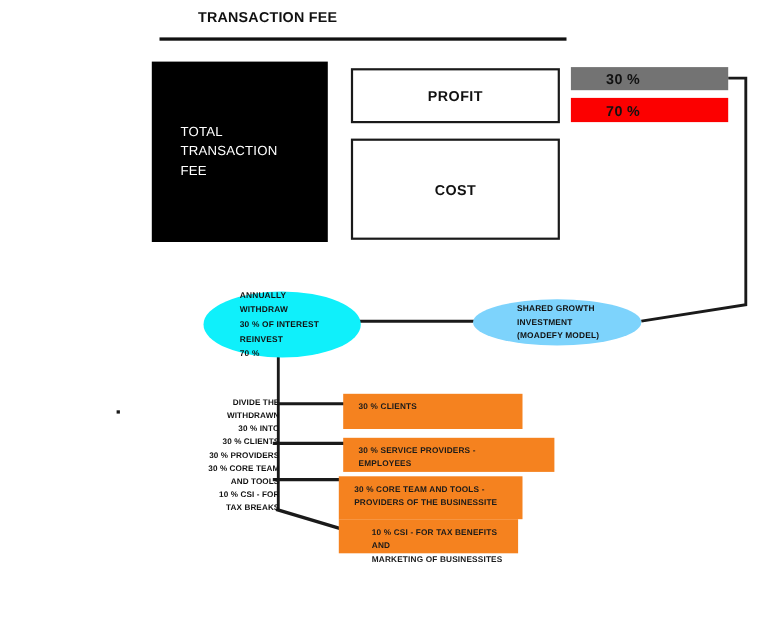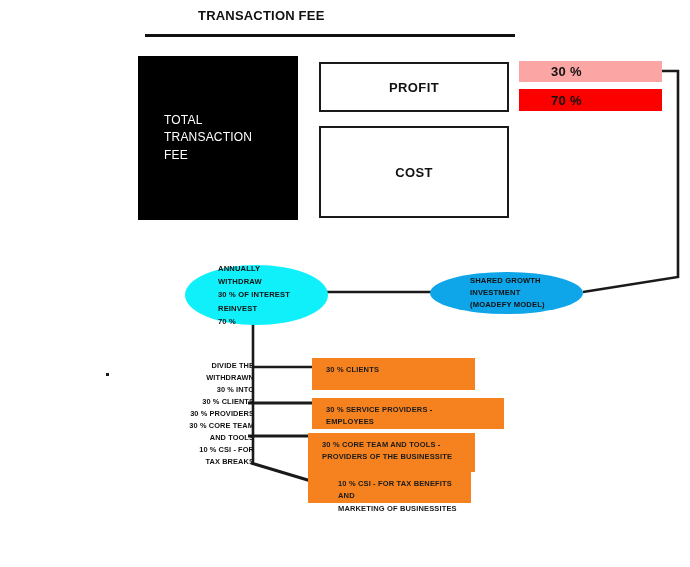--- a/index.html
+++ b/index.html
@@ -16,21 +16,21 @@
     position: relative;
     width: 690px;
     height: 567px;
     background: #ffffff;
     overflow: hidden;
   }
   .abs { position: absolute; }
 
   
   #page-title {
-    left: 198px;
+    left: 180px;
     top: 8px;
     font-size: 13px;
     font-weight: bold;
     letter-spacing: 0.2px;
     color: #111111;
     white-space: nowrap;
   }
   #title-rule {
     left: 145px;
     top: 34px;
@@ -83,21 +83,21 @@
     align-items: center;
     box-sizing: border-box;
     padding-left: 32px;
   }
   .pct-chip .chip-text {
     font-size: 13px;
     font-weight: bold;
     color: #111111;
     letter-spacing: 0.3px;
   }
-  #profit-share-chip { left: 519px; top: 61px; width: 143px; height: 21px; background: #fca5a5; }
+  #profit-share-chip { left: 519px; top: 61px; width: 143px; height: 21px; background: #737373; }
   #cost-share-chip   { left: 519px; top: 89px; width: 143px; height: 22px; background: #fc0000; }
 
   
   .ellipse {
     border-radius: 50%;
     display: flex;
     align-items: center;
     box-sizing: border-box;
   }
   .ellipse .ellipse-text {
@@ -107,21 +107,21 @@
     line-height: 1.72;
     white-space: pre-line;
     letter-spacing: 0.15px;
   }
   #withdraw-reinvest-ellipse {
     left: 185px; top: 265px; width: 143px; height: 60px;
     background: #0ff0fb; padding-left: 33px; align-items: center;
   }
   #shared-growth-ellipse {
     left: 430px; top: 272px; width: 153px; height: 42px;
-    background: #0ea5e9; padding-left: 40px;
+    background: #7dd3fc; padding-left: 40px;
   }
   #shared-growth-ellipse .ellipse-text { line-height: 1.6; }
 
   
   #allocation-legend {
     left: 178px;
     top: 360px;
     width: 76px;
     font-size: 7.4px;
     font-weight: bold;

